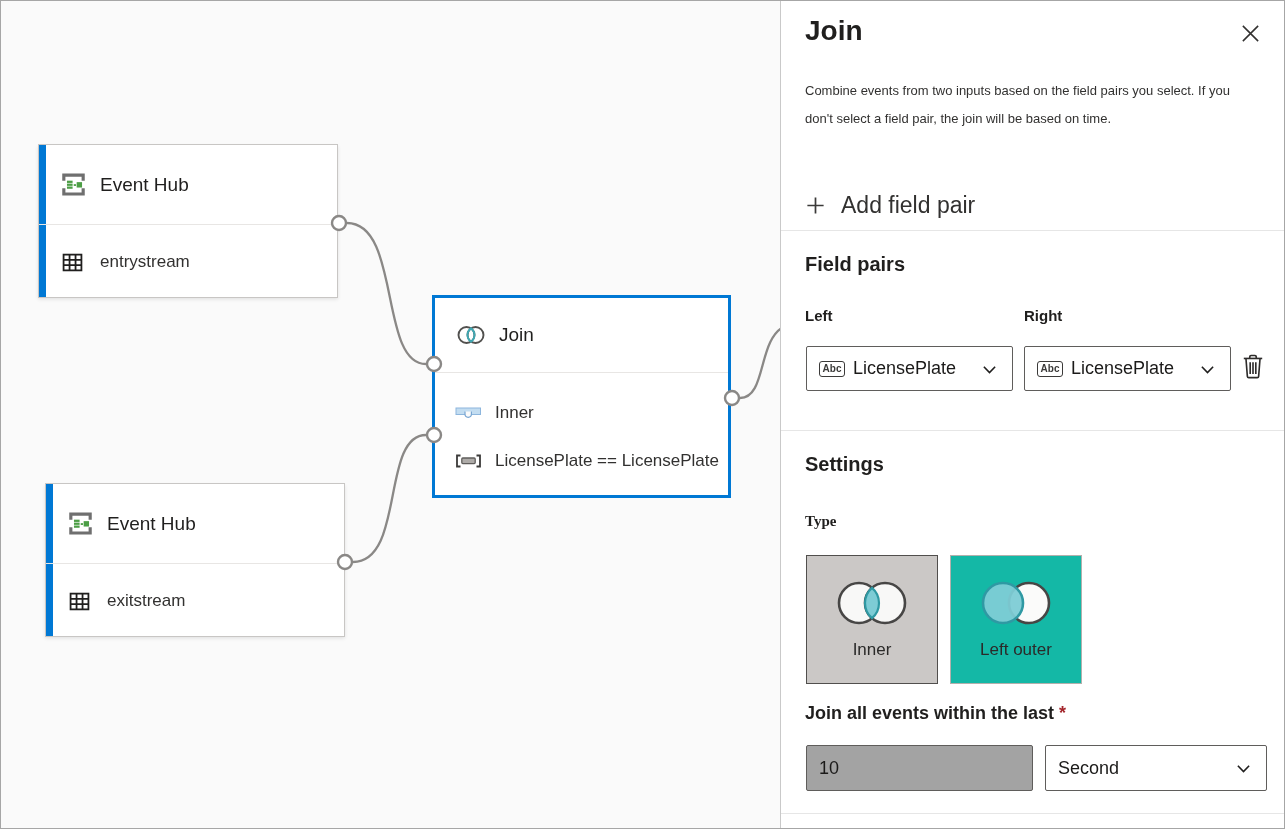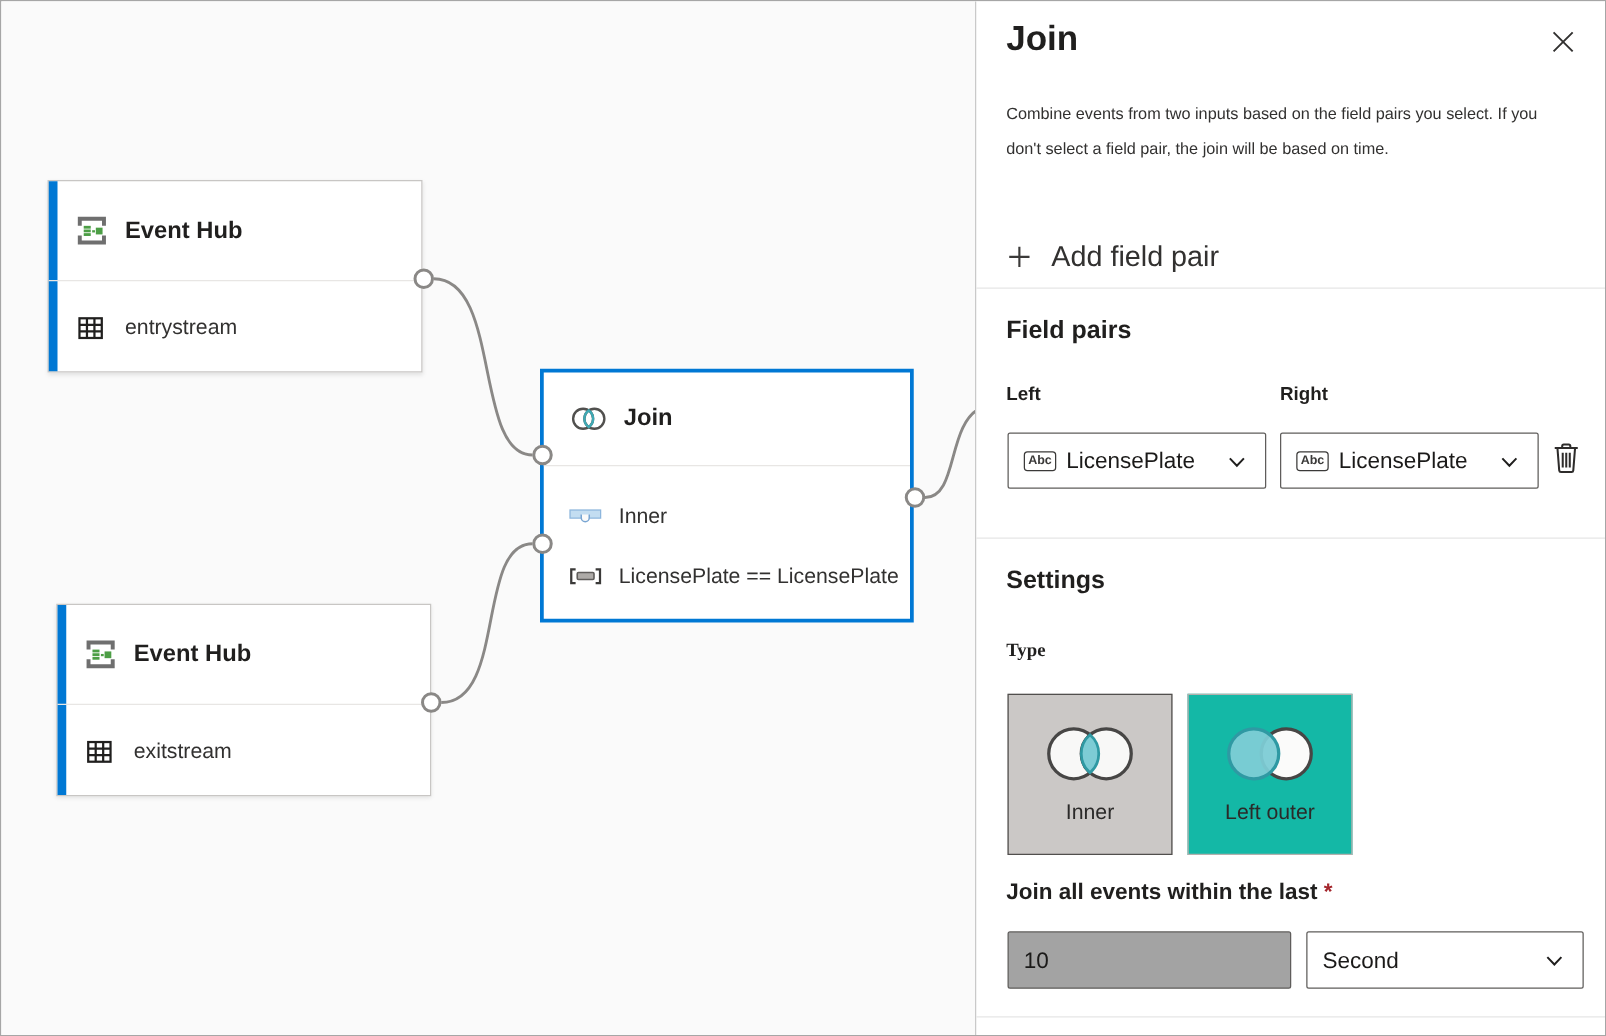--- a/index.html
+++ b/index.html
@@ -8,21 +8,21 @@
 
   .screen { position:relative; width:1285px; height:829px; border:1px solid #a6a6a6; overflow:hidden; background:#fafafa; }
 
   
   .canvas { position:absolute; left:0; top:0; width:780px; height:829px; background:#fafafa; }
   .edges { position:absolute; left:0; top:0; width:780px; height:829px; pointer-events:none; z-index:3; }
 
   .node { position:absolute; background:#fff; border:1px solid #c8c6c4; box-shadow:0 1.6px 3.6px rgba(0,0,0,.10); z-index:2; }
   .node .accent { position:absolute; left:0; top:0; bottom:0; width:7px; background:#0078d4; }
   .node-header { position:absolute; left:0; top:0; right:0; height:80px; border-bottom:1px solid #e8e6e4; display:flex; align-items:center; }
-  .node-title { font-size:19px; font-weight:bold; color:#201f1e; }
+  .node-title { font-size:19px; font-weight:normal; color:#201f1e; }
   .node-row { position:absolute; display:flex; align-items:center; font-size:17px; color:#323130; }
 
   .eh1 { left:37px; top:143px; width:300px; height:154px; }
   .eh2 { left:44px; top:482px; width:300px; height:154px; }
   .eh .node-header { padding-left:21px; gap:13px; }
   .eh .node-row { left:23px; top:97px; height:40px; gap:17px; }
 
   .join-node { left:431px; top:294px; width:299px; height:203px; border:3px solid #0078d4; box-shadow:none; }
   .join-node .node-header { height:75px; padding-left:20px; gap:12px; }
   .join-node .row1 { left:20px; top:100px; height:30px; gap:13px; }

